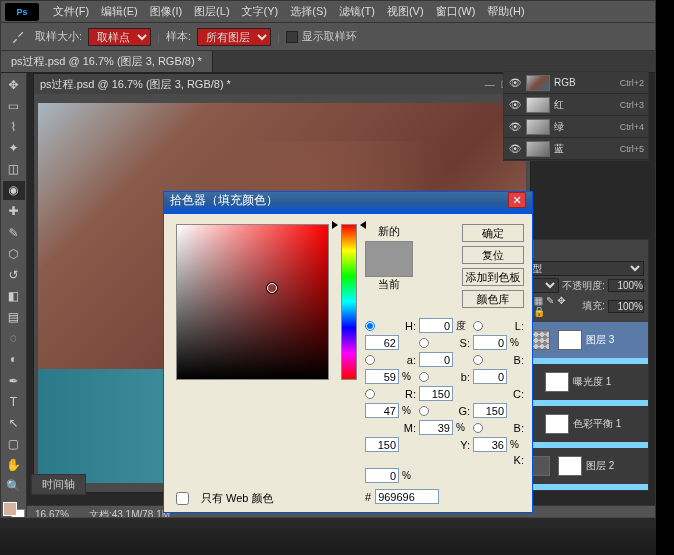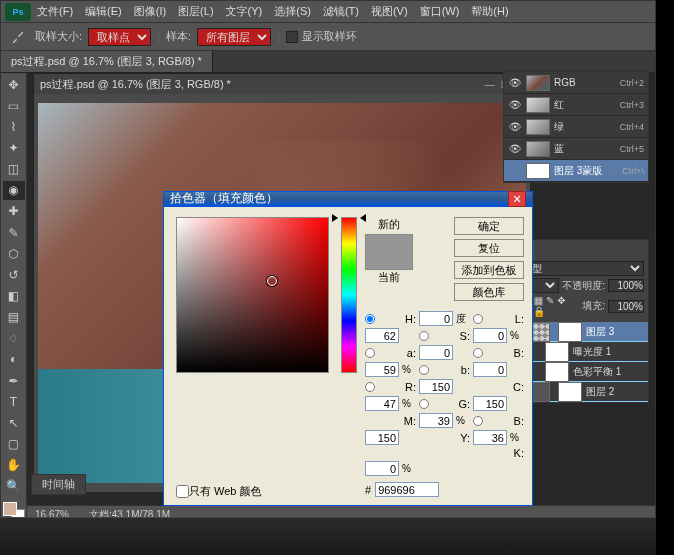--- a/index.html
+++ b/index.html
@@ -1,19 +1,19 @@
 <!DOCTYPE html>
 <html><head>
 <meta charset="utf-8">
 <style>
 * { margin: 0; padding: 0; box-sizing: border-box; font-family: "Microsoft YaHei", sans-serif; }
 body { background: #000; width: 674px; height: 555px; overflow: hidden; position: relative; }
 .app { width: 656px; height: 540px; background: #535353; position: relative; border: 1px solid #333; }
 .menubar { height: 22px; background: #535353; display: flex; align-items: center; padding: 0 4px; border-bottom: 1px solid #333; }
-.ps-logo { width: 26px; height: 18px; background: #14532d; color: #31a8ff; font-size: 9px; font-weight: bold; display: flex; align-items: center; justify-content: center; border-radius: 2px; margin-right: 0; }
+.ps-logo { width: 34px; height: 18px; background: #000000; color: #31a8ff; font-size: 9px; font-weight: bold; display: flex; align-items: center; justify-content: center; border-radius: 2px; margin-right: 8px; }
 .menu-item { color: #ddd; font-size: 11px; padding: 0 6px; cursor: pointer; }
 .optbar { height: 28px; background: #535353; display: flex; align-items: center; padding: 0 6px; border-bottom: 1px solid #333; font-size: 11px; color: #ccc; }
 .optbar > * { margin-right: 6px; }
 .opt-label { font-size: 11px; }
 .opt-select { background: #b91c1c; color: #ddd; border: 1px solid #222; font-size: 11px; padding: 1px 4px; }
 .opt-check { width: 12px; height: 12px; background: #3a3a3a; border: 1px solid #222; display: inline-block; vertical-align: middle; margin-right: 4px; }
 .doc-tab-bar { height: 22px; background: #3a3a3a; display: flex; align-items: center; border-bottom: 1px solid #222; }
 .doc-tab { background: #535353; color: #ddd; font-size: 11px; padding: 3px 10px; border-right: 1px solid #222; }
 .main-area { display: flex; height: 450px; }
 .toolbox { width: 26px; background: #535353; border-right: 1px solid #333; display: flex; flex-direction: column; align-items: center; padding-top: 2px; gap: 2px; }
@@ -47,55 +47,55 @@
 .ch-name { flex: 1; }
 .ch-short { font-size: 9px; color: #aaa; }
 .ch-row.sel { background: #5a7aa8; color: #fff; }
 
 .layers-panel { position: absolute; right: 6px; top: 238px; width: 146px; }
 .layers-opts { background: #424242; padding: 3px 4px; font-size: 10px; color: #ccc; }
 .layers-opts-row { display: flex; align-items: center; gap: 3px; margin-bottom: 2px; }
 .lo-sel { background: #3a3a3a; border: 1px solid #222; color: #ddd; font-size: 10px; flex: 1; }
 .lo-input { background: #3a3a3a; border: 1px solid #222; color: #ddd; font-size: 10px; width: 36px; text-align: right; }
 .ly-list { background: #3a3a3a; }
-.ly-row { display: flex; align-items: center; height: 20px; border-bottom: 1px solid #7dd3fc; font-size: 10px; color: #ddd; padding: 0 4px; }
+.ly-row { display: flex; align-items: center; height: 42px; border-bottom: 6px solid #7dd3fc; font-size: 10px; color: #ddd; padding: 0 4px; }
 .ly-row.sel { background: #5a7aa8; color: #fff; }
 .ly-thumb { width: 24px; height: 20px; border: 1px solid #666; margin: 0 4px; background-size: cover; }
 .ly-thumb.checker { background-image: linear-gradient(45deg,#888 25%,transparent 25%),linear-gradient(-45deg,#888 25%,transparent 25%),linear-gradient(45deg,transparent 75%,#888 75%),linear-gradient(-45deg,transparent 75%,#888 75%); background-size:6px 6px; background-color:#ccc; }
 .ly-badge { width: 16px; height: 16px; margin-right: 3px; display: flex; align-items: center; justify-content: center; }
 
 
 .dialog { position: absolute; left: 162px; top: 190px; width: 370px; background: #ece9d8; border: 1px solid #0054e3; font-size: 11px; }
-.dialog-title { height: 15px; background: linear-gradient(#3a6ea5,#2a5a95,#0054e3); color: #fff; display: flex; align-items: flex-end; padding: 0 6px; font-size: 12px; justify-content: space-between; }
+.dialog-title { height: 22px; background: linear-gradient(#3a6ea5,#2a5a95,#0054e3); color: #fff; display: flex; align-items: flex-start; padding: 0 6px; font-size: 12px; justify-content: space-between; }
 .dlg-close { width: 18px; height: 16px; background: #e04040; color: #fff; display: flex; align-items: center; justify-content: center; font-size: 11px; border: 1px solid #a02020; cursor: pointer; }
 .dialog-body { padding: 10px 8px 8px 12px; display: flex; gap: 8px; background: #ece9d8; }
 .sat-box { width: 156px; height: 156px; background: linear-gradient(to top, #000, transparent), linear-gradient(to right, #fff, #f00); position: relative; border: 1px solid #888; }
 .sat-cursor { position: absolute; width: 10px; height: 10px; border: 1px solid #fff; border-radius: 50%; left: 90px; top: 58px; box-shadow: 0 0 0 1px #000; }
 .hue-strip { width: 16px; height: 156px; background: linear-gradient(to bottom,#f00,#ff0,#0f0,#0ff,#00f,#f0f,#f00); border: 1px solid #888; position: relative; margin-left: 4px; }
 .hue-cursor { position: absolute; left: -4px; right: -4px; top: -2px; height: 4px; }
 .hue-cursor::before, .hue-cursor::after { content:""; position:absolute; width:0; height:0; border-top:4px solid transparent; border-bottom:4px solid transparent; top:-2px; }
 .hue-cursor::before { left:-6px; border-left:6px solid #000; }
 .hue-cursor::after { right:-6px; border-right:6px solid #000; }
 .dlg-right { flex: 1; display: flex; flex-direction: column; }
 .preview-row { display: flex; gap: 8px; margin-bottom: 6px; }
 .preview-col { display: flex; flex-direction: column; align-items: center; font-size: 11px; }
 .preview-lbl { margin-bottom: 2px; }
 .preview-box { width: 48px; height: 36px; border: 1px solid #888; display: flex; flex-direction: column; }
 .pv-new { flex:1; background: #969696; }
 .pv-cur { flex:1; background: #969696; }
 .dlg-btns { display: flex; flex-direction: column; gap: 4px; margin-left: auto; }
-.dlg-btn { width: 70px; height: 18px; background: #ece9d8; border: 1px solid #888; font-size: 11px; cursor: pointer; }
+.dlg-btn { width: 62px; height: 18px; background: #ece9d8; border: 1px solid #888; font-size: 11px; cursor: pointer; }
 .fields { display: grid; grid-template-columns: auto auto auto auto auto auto; gap: 2px 3px; font-size: 11px; align-items: center; margin-top: 4px; }
 .fld-radio { width: 10px; height: 10px; }
 .fld-lbl { text-align: right; width: 14px; }
 .fld-in { width: 34px; height: 15px; border: 1px solid #7f9db9; font-size: 11px; text-align: right; padding-right: 2px; }
 .fld-unit { width: 14px; font-size: 10px; }
 .hex-row { margin-top: 6px; display: flex; align-items: center; gap: 4px; font-size: 11px; }
 .hex-in { width: 64px; height: 15px; border: 1px solid #7f9db9; font-size: 11px; padding: 0 2px; }
-.web-row { position: absolute; bottom: 6px; left: 12px; font-size: 11px; display: flex; align-items: center; gap: 0; margin-top: 32px; }
+.web-row { position: absolute; bottom: 6px; left: 12px; font-size: 11px; display: flex; align-items: center; gap: 12px; margin-top: 32px; }
 
 .bottom-bar { position: absolute; bottom: 0; left: 0; width: 656px; height: 38px; background: linear-gradient(#2a2a2a,#1a1a1a); border-top: 1px solid #444; display: flex; align-items: center; padding: 0 10px; justify-content: space-between; }
 .poco { color: #fff; font-size: 16px; font-style: italic; font-weight: bold; }
 .poco-sub { color: #ccc; font-size: 12px; margin-left: 6px; }
 .psahz { color: #9ac; font-size: 12px; text-align: right; }
 .psahz b { color: #fff; font-size: 14px; }
 .timeline-tab { position:absolute; bottom:44px; left:30px; background:#424242; color:#ccc; font-size:11px; padding:2px 10px; border:1px solid #333; }
 </style>
 </head>
 <body>
@@ -207,26 +207,20 @@
           <span class="ch-thumb" style="background:linear-gradient(135deg,#ccc,#777)"></span>
           <span class="ch-name">绿</span>
           <span class="ch-short">Ctrl+4</span>
         </div>
       <div class="ch-row">
           <span class="ch-eye">👁</span>
           <span class="ch-thumb" style="background:linear-gradient(135deg,#bbb,#666)"></span>
           <span class="ch-name">蓝</span>
           <span class="ch-short">Ctrl+5</span>
         </div>
-      <div class="ch-row sel">
-          <span class="ch-eye"></span>
-          <span class="ch-thumb" style="background:#fff"></span>
-          <span class="ch-name">图层 3蒙版</span>
-          <span class="ch-short">Ctrl+\</span>
-        </div>
     </div>
   </div>
 
   <div class="layers-panel panel">
     <div class="panel-tabs">
       <div class="panel-tab active">图层</div>
     </div>
     <div class="layers-opts">
       <div class="layers-opts-row">
         <select class="lo-sel"><option>P 类型</option></select>

